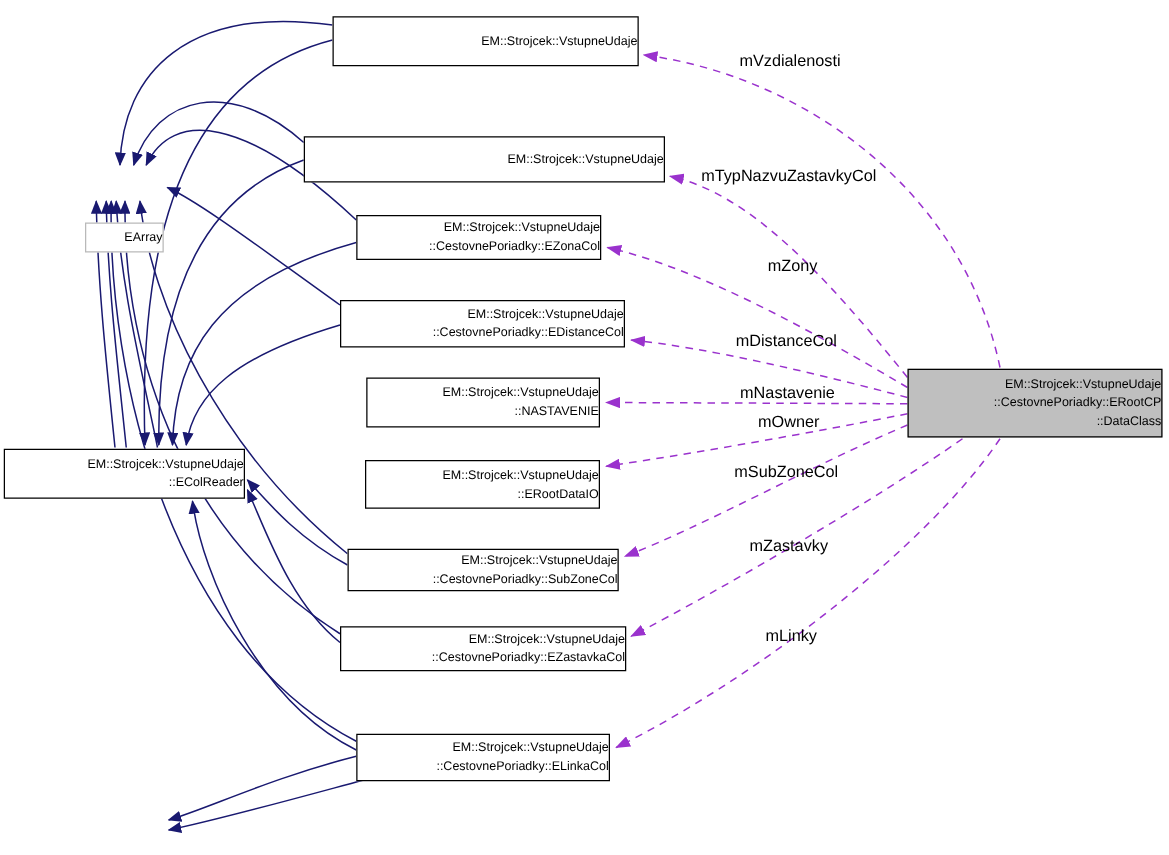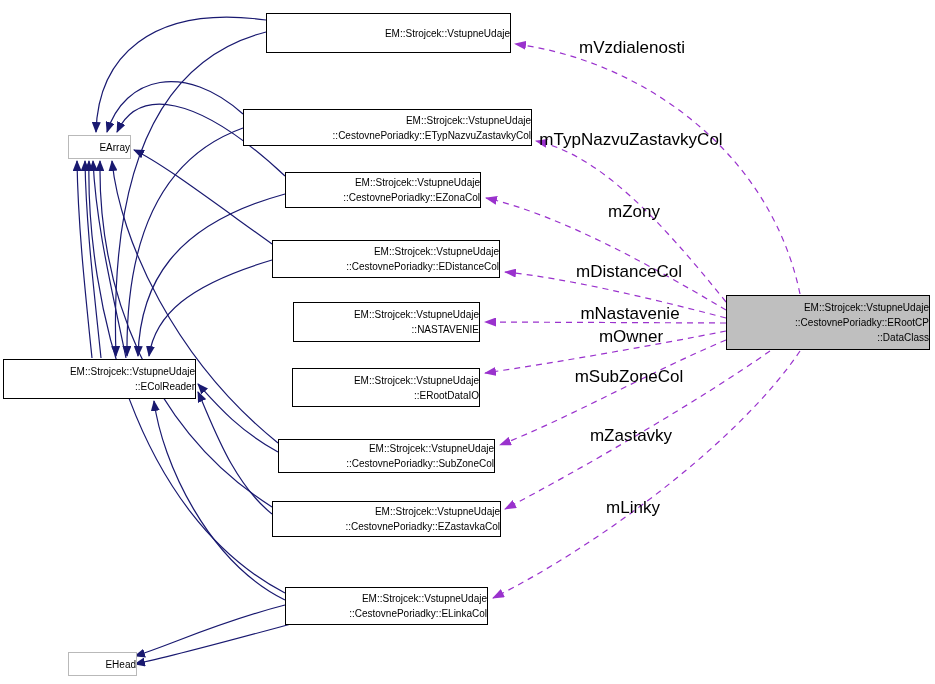--- a/index.html
+++ b/index.html
@@ -20,26 +20,26 @@
     font-size:10px;
     line-height:15px;
     display:flex;
     flex-direction:column;
     justify-content:center;
     align-items:flex-end;
     text-align:center;
     z-index:2;
     white-space:nowrap;
   }
-  .node.ext{border-color:#b9b9b9;}
+  .node.ext{border-color:#b9b9b9;margin-top:43px;}
   .node.highlight{background:#bfbfbf;}
   .edge-label{
     position:absolute;
     z-index:3;
-    font-size:17px;
+    font-size:13px;
     color:#000000;
     transform:translate(-50%,-50%);
     background:transparent;
     white-space:nowrap;
   }
 </style>
 </head>
 <body>
 
 <div class="canvas">
@@ -104,21 +104,20 @@
   <div class="node ext" style="left:68px;top:652px;width:69px;height:24px">
     <div>EHead</div>
   </div>
 
   <div class="node" style="left:266px;top:13px;width:245px;height:40px">
     <div>EM::Strojcek::VstupneUdaje</div>
   </div>
 
   <div class="node" style="left:243px;top:109px;width:289px;height:37px">
     <div>EM::Strojcek::VstupneUdaje</div>
-    <div>::CestovnePoriadky::ETypNazvuZastavkyCol</div>
   </div>
 
   <div class="node" style="left:285px;top:172px;width:196px;height:36px">
     <div>EM::Strojcek::VstupneUdaje</div>
     <div>::CestovnePoriadky::EZonaCol</div>
   </div>
 
   <div class="node" style="left:272px;top:240px;width:228px;height:38px">
     <div>EM::Strojcek::VstupneUdaje</div>
     <div>::CestovnePoriadky::EDistanceCol</div>

